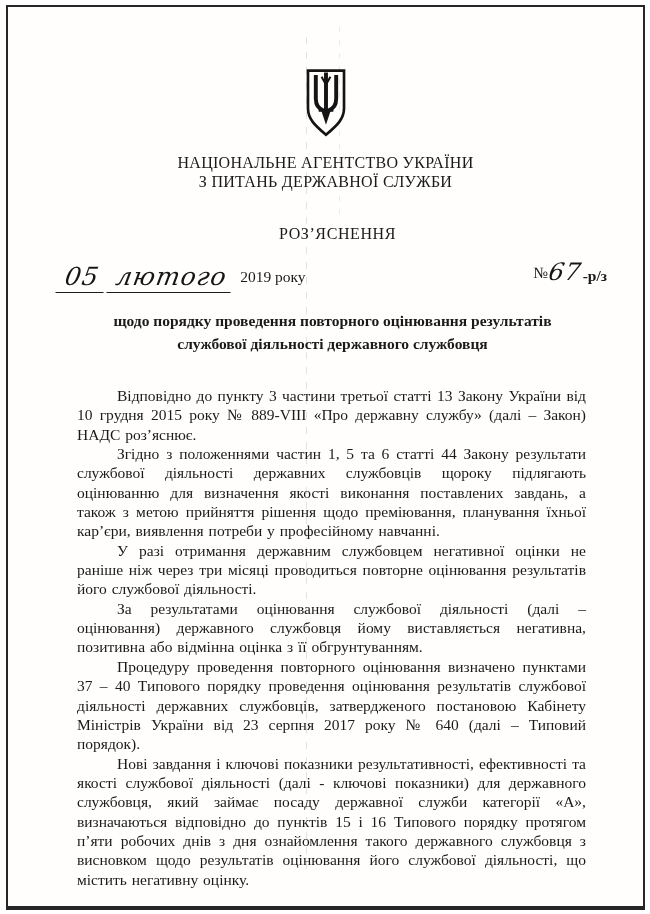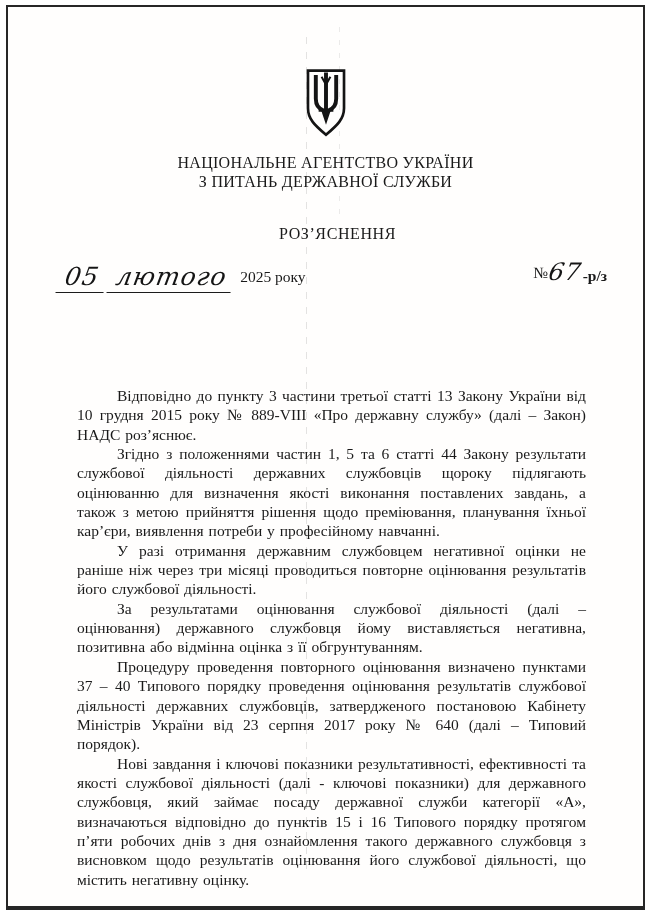--- a/index.html
+++ b/index.html
@@ -166,27 +166,28 @@
 
     <div class="agency">
       <div>НАЦІОНАЛЬНЕ АГЕНТСТВО УКРАЇНИ</div>
       <div>З ПИТАНЬ ДЕРЖАВНОЇ СЛУЖБИ</div>
     </div>
 
     <div class="doc-type">РОЗ’ЯСНЕННЯ</div>
 
     <div class="date-row">
       <div class="date-left">
-        <span class="handwrite hw-seg">05</span><span class="handwrite hw-seg">лютого</span><span class="printed-year">2025 року</span>
+        <span class="handwrite hw-seg">05</span><span class="handwrite hw-seg">лютого</span><span class="printed-year">2019 року</span>
       </div>
       <div class="ref-number">
         <span class="no-sign">№</span><span class="handwrite">67</span><span class="no-suffix">-р/з</span>
       </div>
     </div>
 
+    <div class="subject">щодо порядку проведення повторного оцінювання результатів службової діяльності державного службовця</div>
 
     <div class="body-text">
         <p>Відповідно до пункту 3 частини третьої статті 13 Закону України від 10 грудня 2015 року № 889-VIII «Про державну службу» (далі – Закон) НАДС роз’яснює.</p>
         <p>Згідно з положеннями частин 1, 5 та 6 статті 44 Закону результати службової діяльності державних службовців щороку підлягають оцінюванню для визначення якості виконання поставлених завдань, а також з метою прийняття рішення щодо преміювання, планування їхньої кар’єри, виявлення потреби у професійному навчанні.</p>
         <p>У разі отримання державним службовцем негативної оцінки не раніше ніж через три місяці проводиться повторне оцінювання результатів його службової діяльності.</p>
         <p>За результатами оцінювання службової діяльності (далі – оцінювання) державного службовця йому виставляється негативна, позитивна або відмінна оцінка з її обгрунтуванням.</p>
         <p>Процедуру проведення повторного оцінювання визначено пунктами 37 – 40 Типового порядку проведення оцінювання результатів службової діяльності державних службовців, затвердженого постановою Кабінету Міністрів України від 23 серпня 2017 року № 640 (далі – Типовий порядок).</p>
         <p>Нові завдання і ключові показники результативності, ефективності та якості службової діяльності (далі - ключові показники) для державного службовця, який займає посаду державної служби категорії «А», визначаються відповідно до пунктів 15 і 16 Типового порядку протягом п’яти робочих днів з дня ознайомлення такого державного службовця з висновком щодо результатів оцінювання його службової діяльності, що містить негативну оцінку.</p>
       </div>
 

